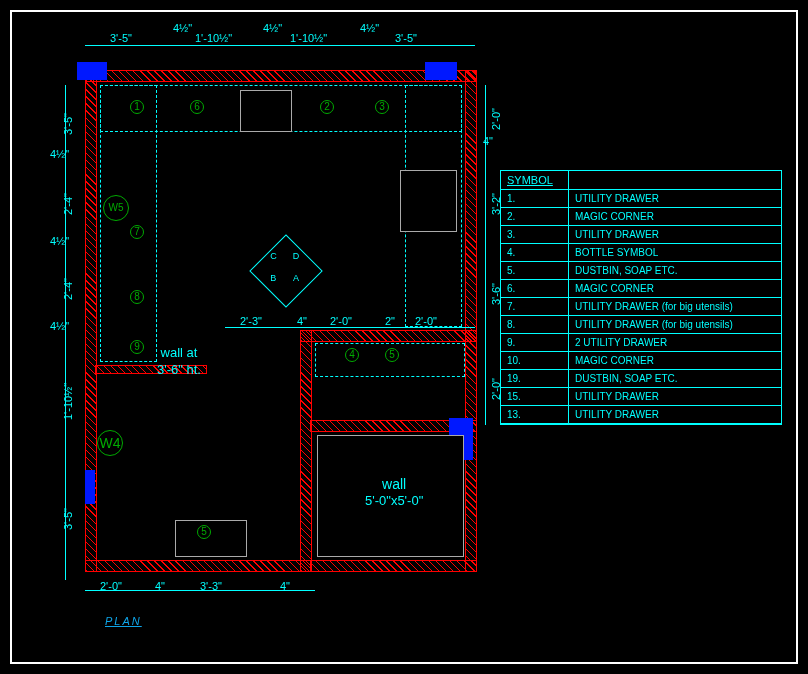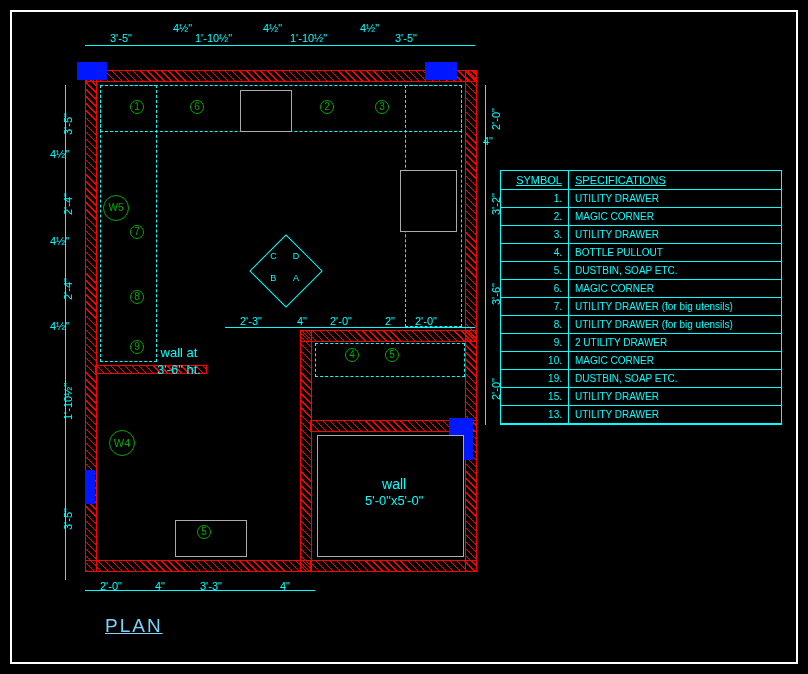--- a/index.html
+++ b/index.html
@@ -73,24 +73,25 @@
     position: absolute;
     border: 1px dashed #00ffff;
   }
   .grey-fixture {
     position: absolute;
     border: 1px solid #aaa;
     background: #000;
   }
   .plan-title {
     position: absolute;
-    color: #7dd3fc;
-    font-size: 19px;
+    color: #0ea5e9;
+    font-size: 11px;
     text-decoration: underline;
     letter-spacing: 2px;
+    font-style: italic;
   }
   
   .chart {
     position: absolute;
     top: 170px;
     left: 500px;
     width: 280px;
     border: 1px solid #00ffff;
     color: #00ffff;
   }
@@ -105,21 +106,21 @@
     display: flex;
     font-size: 11px;
     text-decoration: underline;
     border-bottom: 1px solid #00ffff;
   }
   .chart-row {
     display: flex;
     font-size: 10px;
     border-bottom: 1px solid #00ffff;
   }
-  .c-sym { width: 55px; padding: 3px 6px; border-right: 1px solid #00ffff; text-align: right;}
+  .c-sym { width: 55px; padding: 3px 6px; border-right: 1px solid #00ffff; text-align: left;}
   .c-spec { flex: 1; padding: 3px 6px; }
   
   .diamond {
     position: absolute;
     width: 50px;
     height: 50px;
     border: 1px solid #00ffff;
     transform: rotate(45deg);
   }
   .diamond span {
@@ -173,21 +174,21 @@
   <div class="green-circ" style="top:60px;left:255px;width:12px;height:12px;line-height:12px">2</div>
   <div class="green-circ" style="top:60px;left:310px;width:12px;height:12px;line-height:12px">3</div>
   <div class="green-circ" style="top:185px;left:65px;width:12px;height:12px;line-height:12px">7</div>
   <div class="green-circ" style="top:250px;left:65px;width:12px;height:12px;line-height:12px">8</div>
   <div class="green-circ" style="top:300px;left:65px;width:12px;height:12px;line-height:12px">9</div>
   <div class="green-circ" style="top:308px;left:280px;width:12px;height:12px;line-height:12px">4</div>
   <div class="green-circ" style="top:308px;left:320px;width:12px;height:12px;line-height:12px">5</div>
   <div class="green-circ" style="top:485px;left:132px;width:12px;height:12px;line-height:12px">5</div>
 
   <div class="green-circ" style="top:155px;left:38px;width:24px;height:24px;line-height:24px;font-size:10px">W5</div>
-  <div class="green-circ" style="top:390px;left:44px;width:24px;height:24px;line-height:24px;font-size:11px">W4</div>
+  <div class="green-circ" style="top:390px;left:32px;width:24px;height:24px;line-height:24px;font-size:14px">W4</div>
 
   <div class="diamond" style="top:205px;left:195px">
     <span style="top:2px;left:18px">D</span>
     <span style="top:18px;left:34px">A</span>
     <span style="top:34px;left:18px">B</span>
     <span style="top:18px;left:2px">C</span>
   </div>
 
   <div class="room-label" style="top:305px;left:92px;font-size:13px">
     <span>wall at</span>
@@ -231,38 +232,37 @@
   <div class="dim" style="top:540px;left:90px">4"</div>
   <div class="dim" style="top:540px;left:135px">3'-3"</div>
   <div class="dim" style="top:540px;left:215px">4"</div>
 </div>
 
 <div class="plan-title" style="top:615px;left:105px">PLAN</div>
 
 <div class="chart">
   <div class="chart-head">
     <div class="c-sym">SYMBOL</div>
-    <div class="c-spec">SPECIFICATIONS</div>
   </div>
   <div id="chart-rows">
       <div class="chart-row">
         <div class="c-sym">1.</div>
         <div class="c-spec">UTILITY DRAWER</div>
       </div>
       <div class="chart-row">
         <div class="c-sym">2.</div>
         <div class="c-spec">MAGIC CORNER</div>
       </div>
       <div class="chart-row">
         <div class="c-sym">3.</div>
         <div class="c-spec">UTILITY DRAWER</div>
       </div>
       <div class="chart-row">
         <div class="c-sym">4.</div>
-        <div class="c-spec">BOTTLE PULLOUT</div>
+        <div class="c-spec">BOTTLE SYMBOL</div>
       </div>
       <div class="chart-row">
         <div class="c-sym">5.</div>
         <div class="c-spec">DUSTBIN, SOAP ETC.</div>
       </div>
       <div class="chart-row">
         <div class="c-sym">6.</div>
         <div class="c-spec">MAGIC CORNER</div>
       </div>
       <div class="chart-row">

